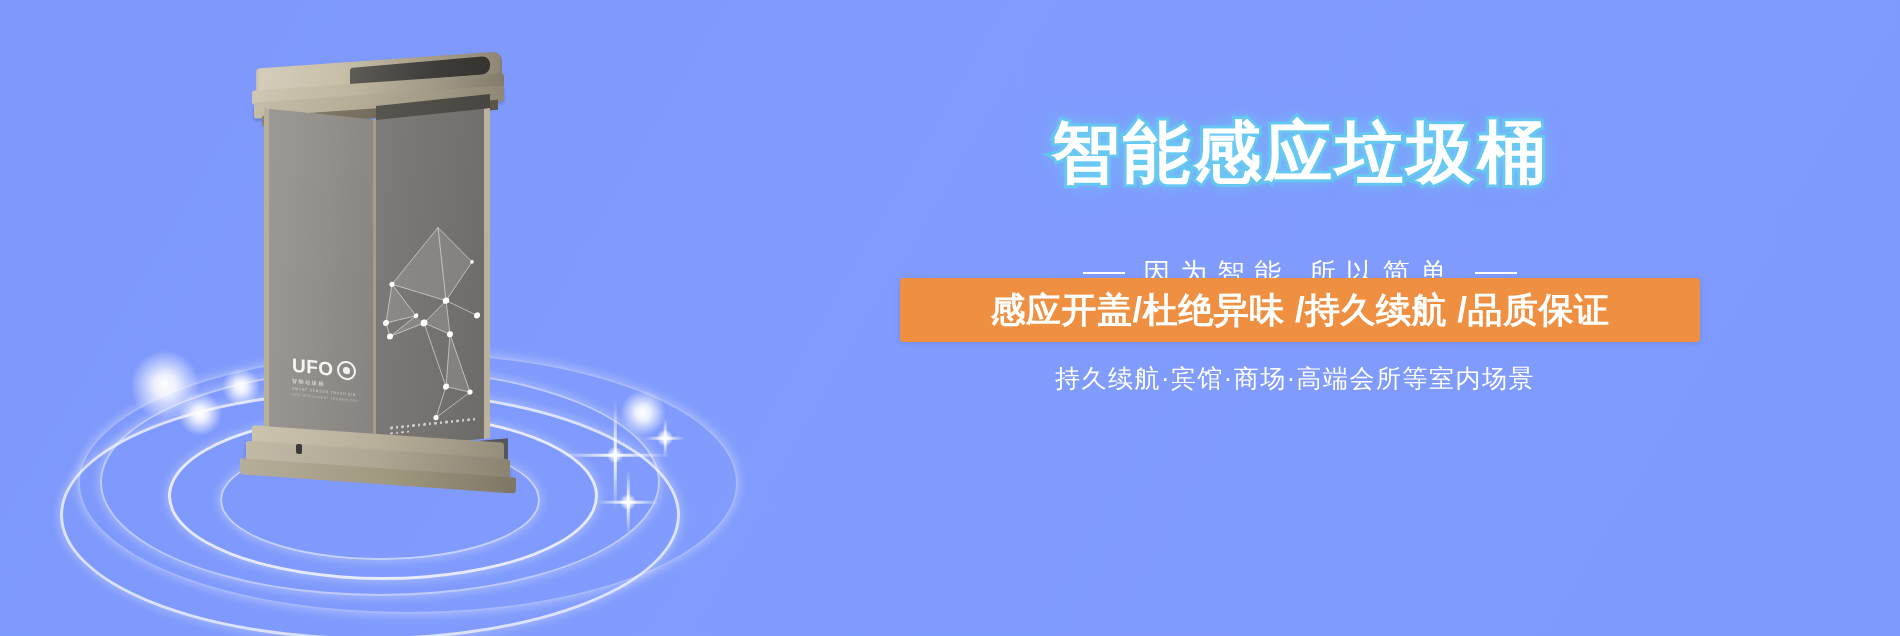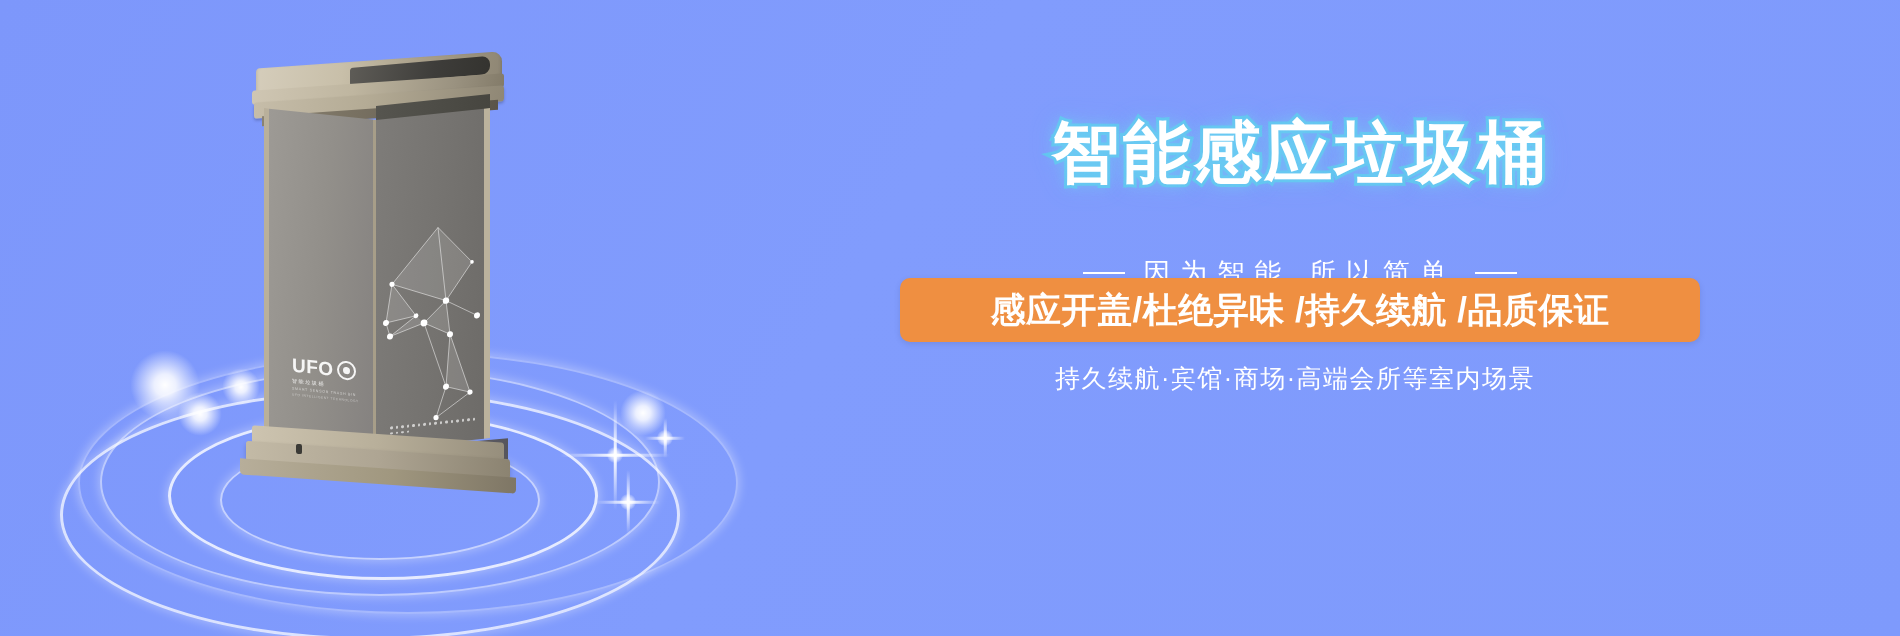--- a/index.html
+++ b/index.html
@@ -220,21 +220,21 @@
   }
   .subline .rule {
     display:inline-block; width:42px; height:2px; background:#ffffff; flex:0 0 auto;
   }
   .subline .txt { display:inline-block; }
 
   .badge {
     position:absolute; left:20px; top:278px;
     width:800px; height:64px;
     background:#ef8f41;
-    border-radius:10px;
+    border-radius:4px;
     display:flex; align-items:center; justify-content:center;
     color:#ffffff; font-size:35px; font-weight:700;
     letter-spacing:.5px; white-space:nowrap;
     box-shadow:0 2px 6px rgba(0,0,0,.10);
   }
 
   .scene {
     position:absolute; left:0px; top:362px; width:830px;
     text-align:center;
     color:#ffffff; font-size:25px; font-weight:500;

